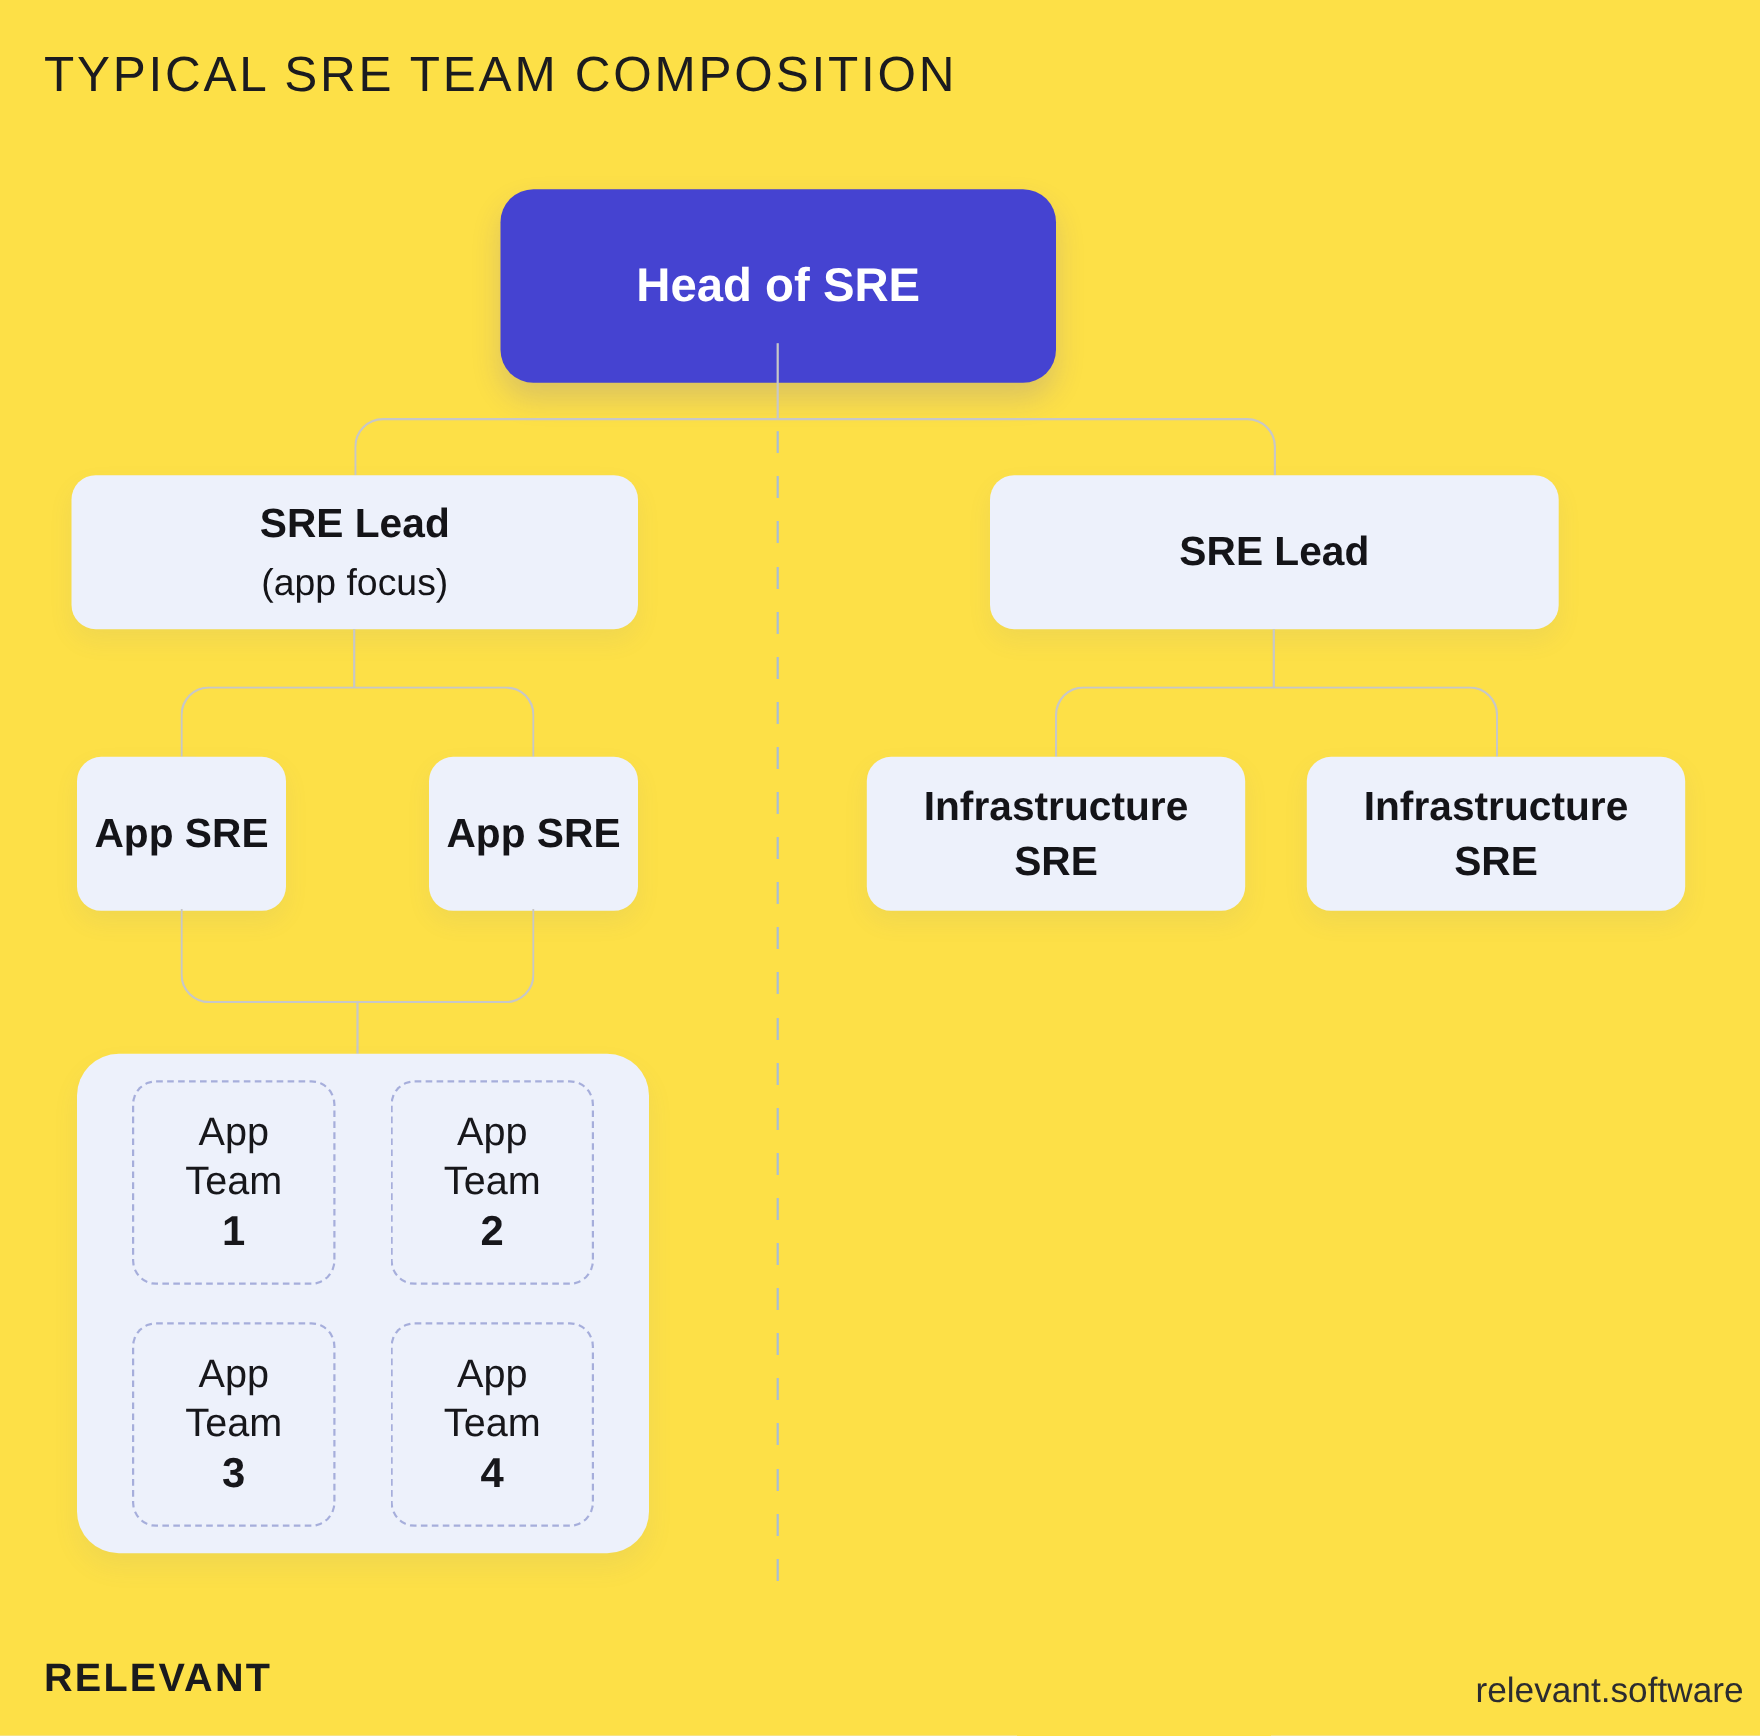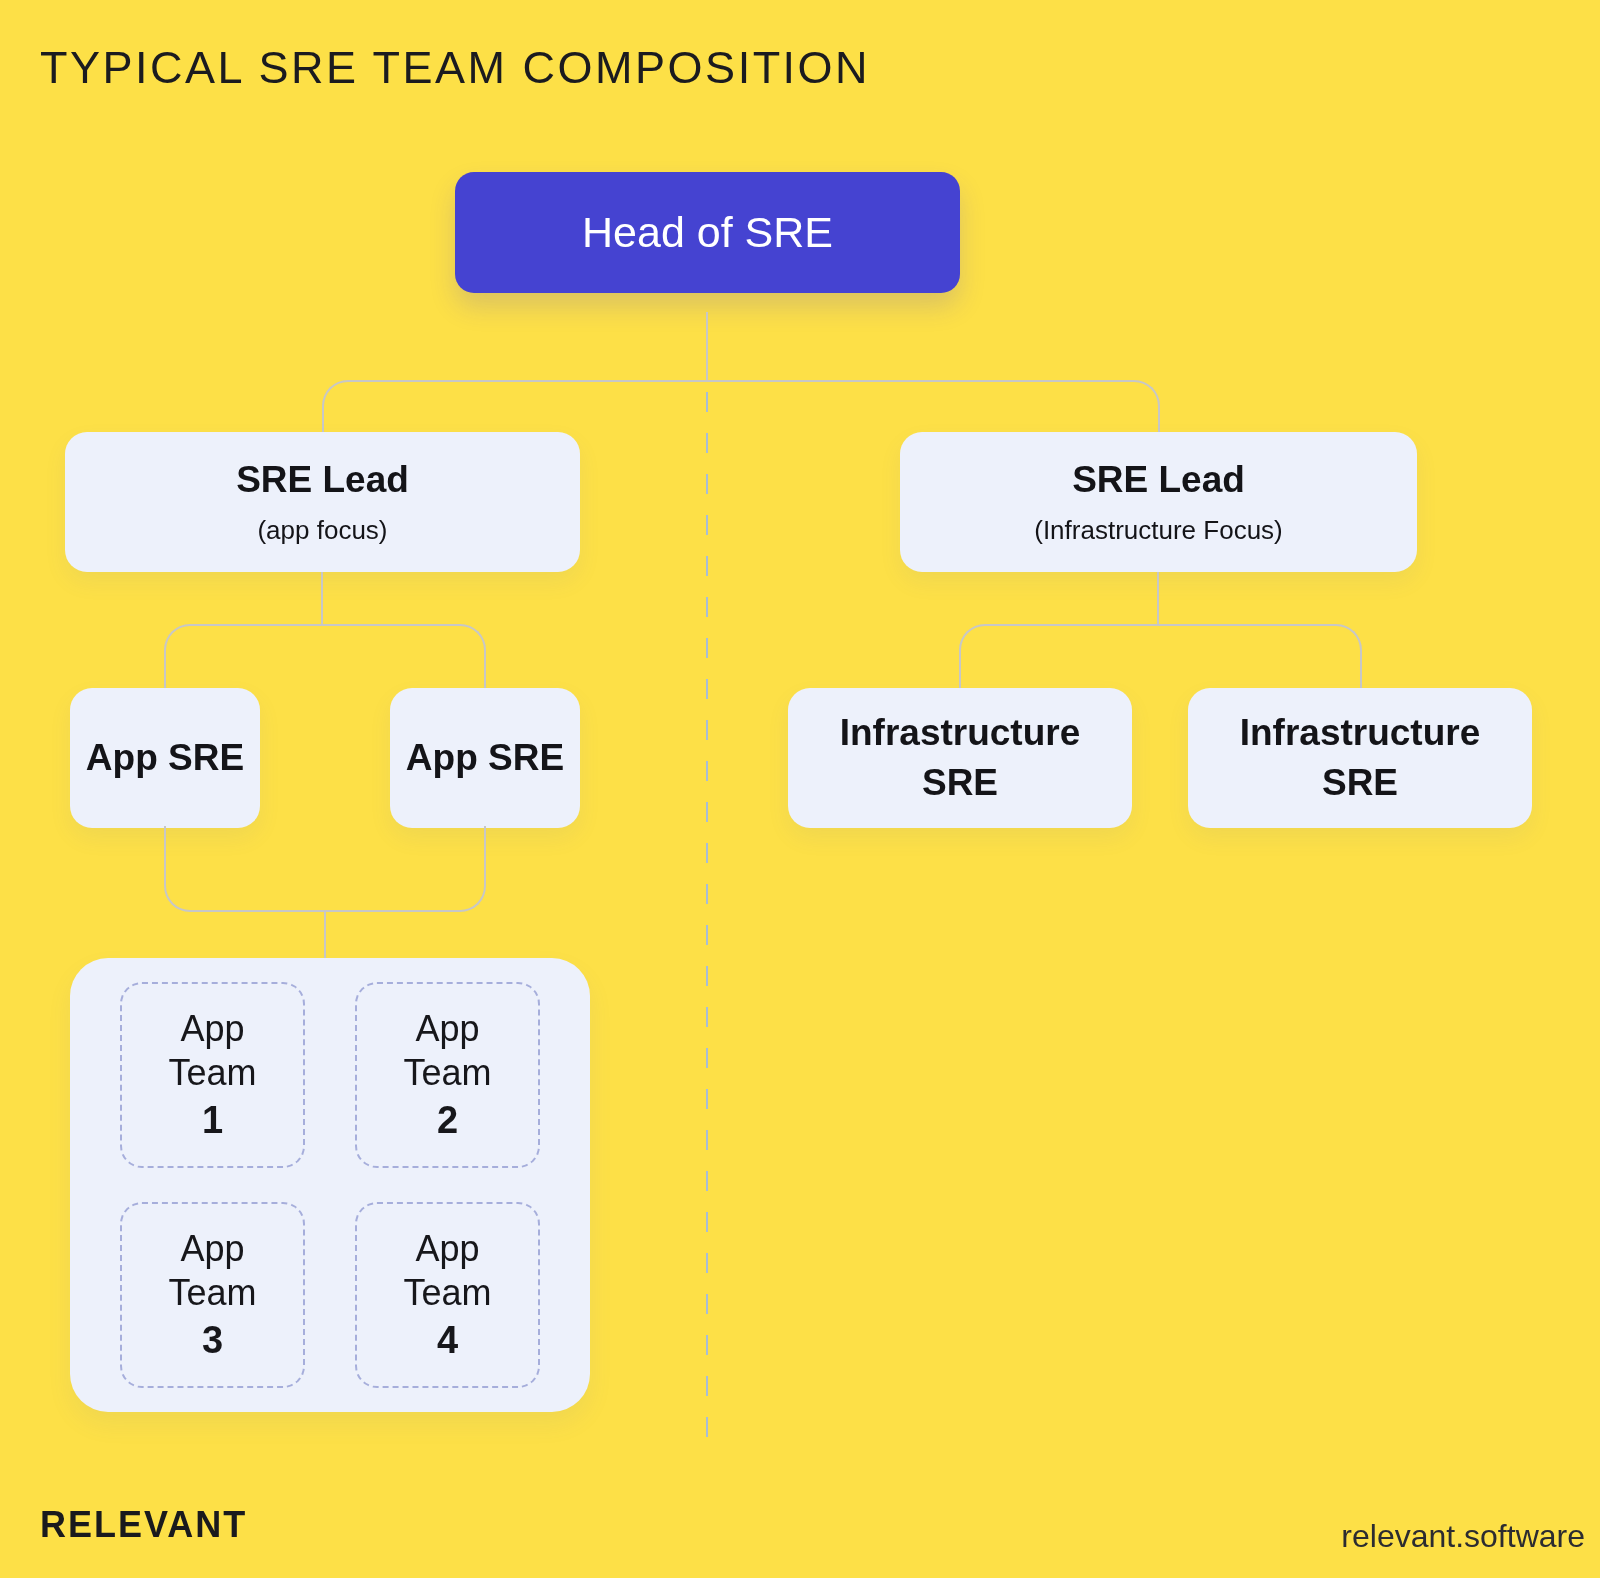--- a/index.html
+++ b/index.html
@@ -16,34 +16,34 @@
     position:absolute;left:40px;top:42px;
     font-size:45px;font-weight:400;letter-spacing:2.5px;
     color:#1b1b1f;margin:0;
   }
   .node{
     position:absolute;
     display:flex;flex-direction:column;align-items:center;justify-content:center;
     text-align:center;box-sizing:border-box;
   }
   .root-node{
-    left:455px;top:172px;width:505px;height:121px;
-    background:#4543d1;border-radius:19px;
-    color:#ffffff;font-size:43px;font-weight:normal;
+    left:455px;top:172px;width:505px;height:176px;
+    background:#4543d1;border-radius:30px;
+    color:#ffffff;font-size:43px;font-weight:bold;
     box-shadow:0 14px 26px rgba(69,67,209,0.18);
   }
   .soft{
     background:#edf1fb;border-radius:22px;color:#141418;
     box-shadow:0 10px 22px rgba(90,110,180,0.08);
     gap:12px;
   }
   .lead-left{left:65px;top:432px;width:515px;height:140px;}
   .lead-right{left:900px;top:432px;width:517px;height:140px;}
   .lead-title{font-size:37px;font-weight:bold;line-height:1.15;}
-  .lead-sub{font-size:26px;font-weight:400;margin-top:2px;line-height:1.1;}
+  .lead-sub{font-size:34px;font-weight:400;margin-top:2px;line-height:1.1;}
   .member{font-size:37px;font-weight:bold;line-height:1.35;padding:0 10px;}
   .member-app-1{left:70px;top:688px;width:190px;height:140px;}
   .member-app-2{left:390px;top:688px;width:190px;height:140px;}
   .member-infra-1{left:788px;top:688px;width:344px;height:140px;}
   .member-infra-2{left:1188px;top:688px;width:344px;height:140px;}
   .edge{position:absolute;background:#c7c7c7;}
   .bracket-down{
     position:absolute;box-sizing:border-box;
     border:2px solid #c7c7c7;border-bottom:none;
     border-radius:26px 26px 0 0;background:transparent;
@@ -98,21 +98,20 @@
 
   <div class="divider"></div>
 
   <div class="node soft lead-left">
     <div class="lead-title">SRE Lead</div>
     <div class="lead-sub">(app focus)</div>
   </div>
 
   <div class="node soft lead-right">
     <div class="lead-title">SRE Lead</div>
-    <div class="lead-sub">(Infrastructure Focus)</div>
   </div>
 
   <div class="edge" style="left:321px;top:572px;width:2px;height:53px;"></div>
   <div class="bracket-down" style="left:164px;top:624px;width:322px;height:64px;"></div>
 
   <div class="node soft member member-app-1">App SRE</div>
   <div class="node soft member member-app-2">App SRE</div>
 
   <div class="bracket-up" style="left:164px;top:826px;width:322px;height:86px;"></div>
   <div class="edge" style="left:324px;top:910px;width:2px;height:48px;"></div>

